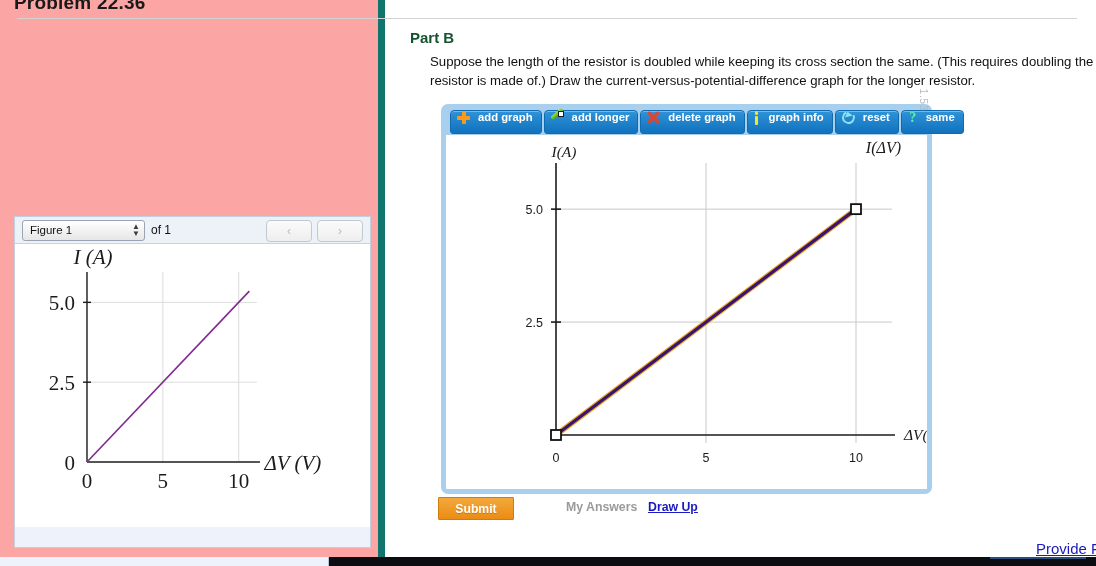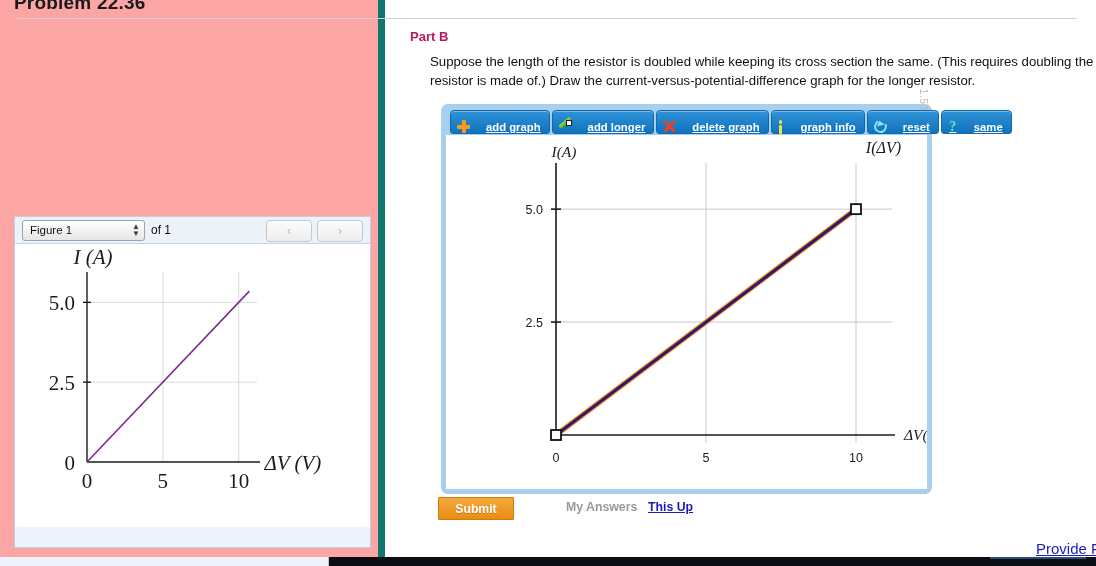--- a/index.html
+++ b/index.html
@@ -82,21 +82,21 @@
     position: absolute; left: 14px; top: 527px; width: 357px; height: 21px;
     background: #eef3fb; border: 1px solid #c3cfdd; border-top: none;
     box-sizing: border-box;
   }
 
   
   #right-panel { position: absolute; left: 386px; top: 0; right: 0; height: 557px; background:#fff; }
   #rule-top { position:absolute; left: 17px; top: 18px; width: 1060px; height:1px; background:#d2d2d2; }
   #part-label {
     position: absolute; left: 410px; top: 29px;
-    font-size: 13px; font-weight: bold; color: #be185d; text-align: right;
+    font-size: 15px; font-weight: bold; color: #14532d; text-align: right;
   }
   #part-question {
     position: absolute; left: 430px; top: 52px; width: 700px;
     font-size: 13.2px; line-height: 19px; color:#111;
   }
 
   
   #graph-widget {
     position: absolute; left: 441px; top: 104px; width: 491px; height: 390px;
     background: #ffffff;
@@ -104,31 +104,30 @@
     border-radius: 7px;
     box-sizing: border-box;
   }
   #graph-toolbar {
     position: absolute; left: 0; top: 0; right: 0; height: 26px;
     background: #a9cfee;
     display: flex; align-items: center; padding-left: 4px;
     box-sizing: border-box;
   }
   .tb-btn {
-    display: inline-flex; align-items: flex-end; gap: 16px;
+    display: inline-flex; align-items: flex-start; gap: 8px;
     height: 22px; padding: 0 8px 0 6px;
     margin-right: 2px;
     background: linear-gradient(#2f93d8, #1172bd);
     border: 1px solid #0f6aaf;
     border-radius: 4px 4px 3px 3px;
     color: #ffffff; font-size: 11.3px; font-weight: bold;
     white-space: nowrap; cursor: pointer;
     box-shadow: 0 1px 0 rgba(255,255,255,.35) inset;
     font-family: "Liberation Sans", sans-serif;
-    text-decoration: underline;
   }
   .tb-spacer { flex: 1 1 auto; }
   .tb-ico { display:inline-block; width: 13px; height: 13px; position: relative; }
 
   
   .ico-plus::before, .ico-plus::after {
     content:""; position:absolute; background:#f79a1e; border-radius:1px;
   }
   .ico-plus::before { left:0; top:4.5px; width:13px; height:4px; }
   .ico-plus::after  { left:4.5px; top:0; width:4px; height:13px; }
@@ -335,21 +334,21 @@
           <polyline points="110,300 410,74.13793103448273" fill="none" stroke="#e8a426" stroke-width="5.5" stroke-linecap="round"></polyline>
           <polyline points="110,300 410,74.13793103448273" fill="none" stroke="#3a1570" stroke-width="3.2" stroke-linecap="round"></polyline>
           <rect x="105" y="295" width="10" height="10" fill="#ffffff" stroke="#111111" stroke-width="1.8"></rect>
           <rect x="405" y="69.13793103448273" width="10" height="10" fill="#ffffff" stroke="#111111" stroke-width="1.8"></rect>
         </svg>
     </div>
   </div>
 
   <div id="submit-btn">Submit</div>
   <div id="my-answers">My Answers</div>
-  <div id="give-up">This Up</div>
+  <div id="give-up">Draw Up</div>
   <div id="provide-feedback">Provide Fe</div>
 
   <div id="taskbar">
     <div id="taskbar-hl"></div>
   </div>
   <div id="taskbar-left"></div>
 
 </div>
 
 </body></html>

